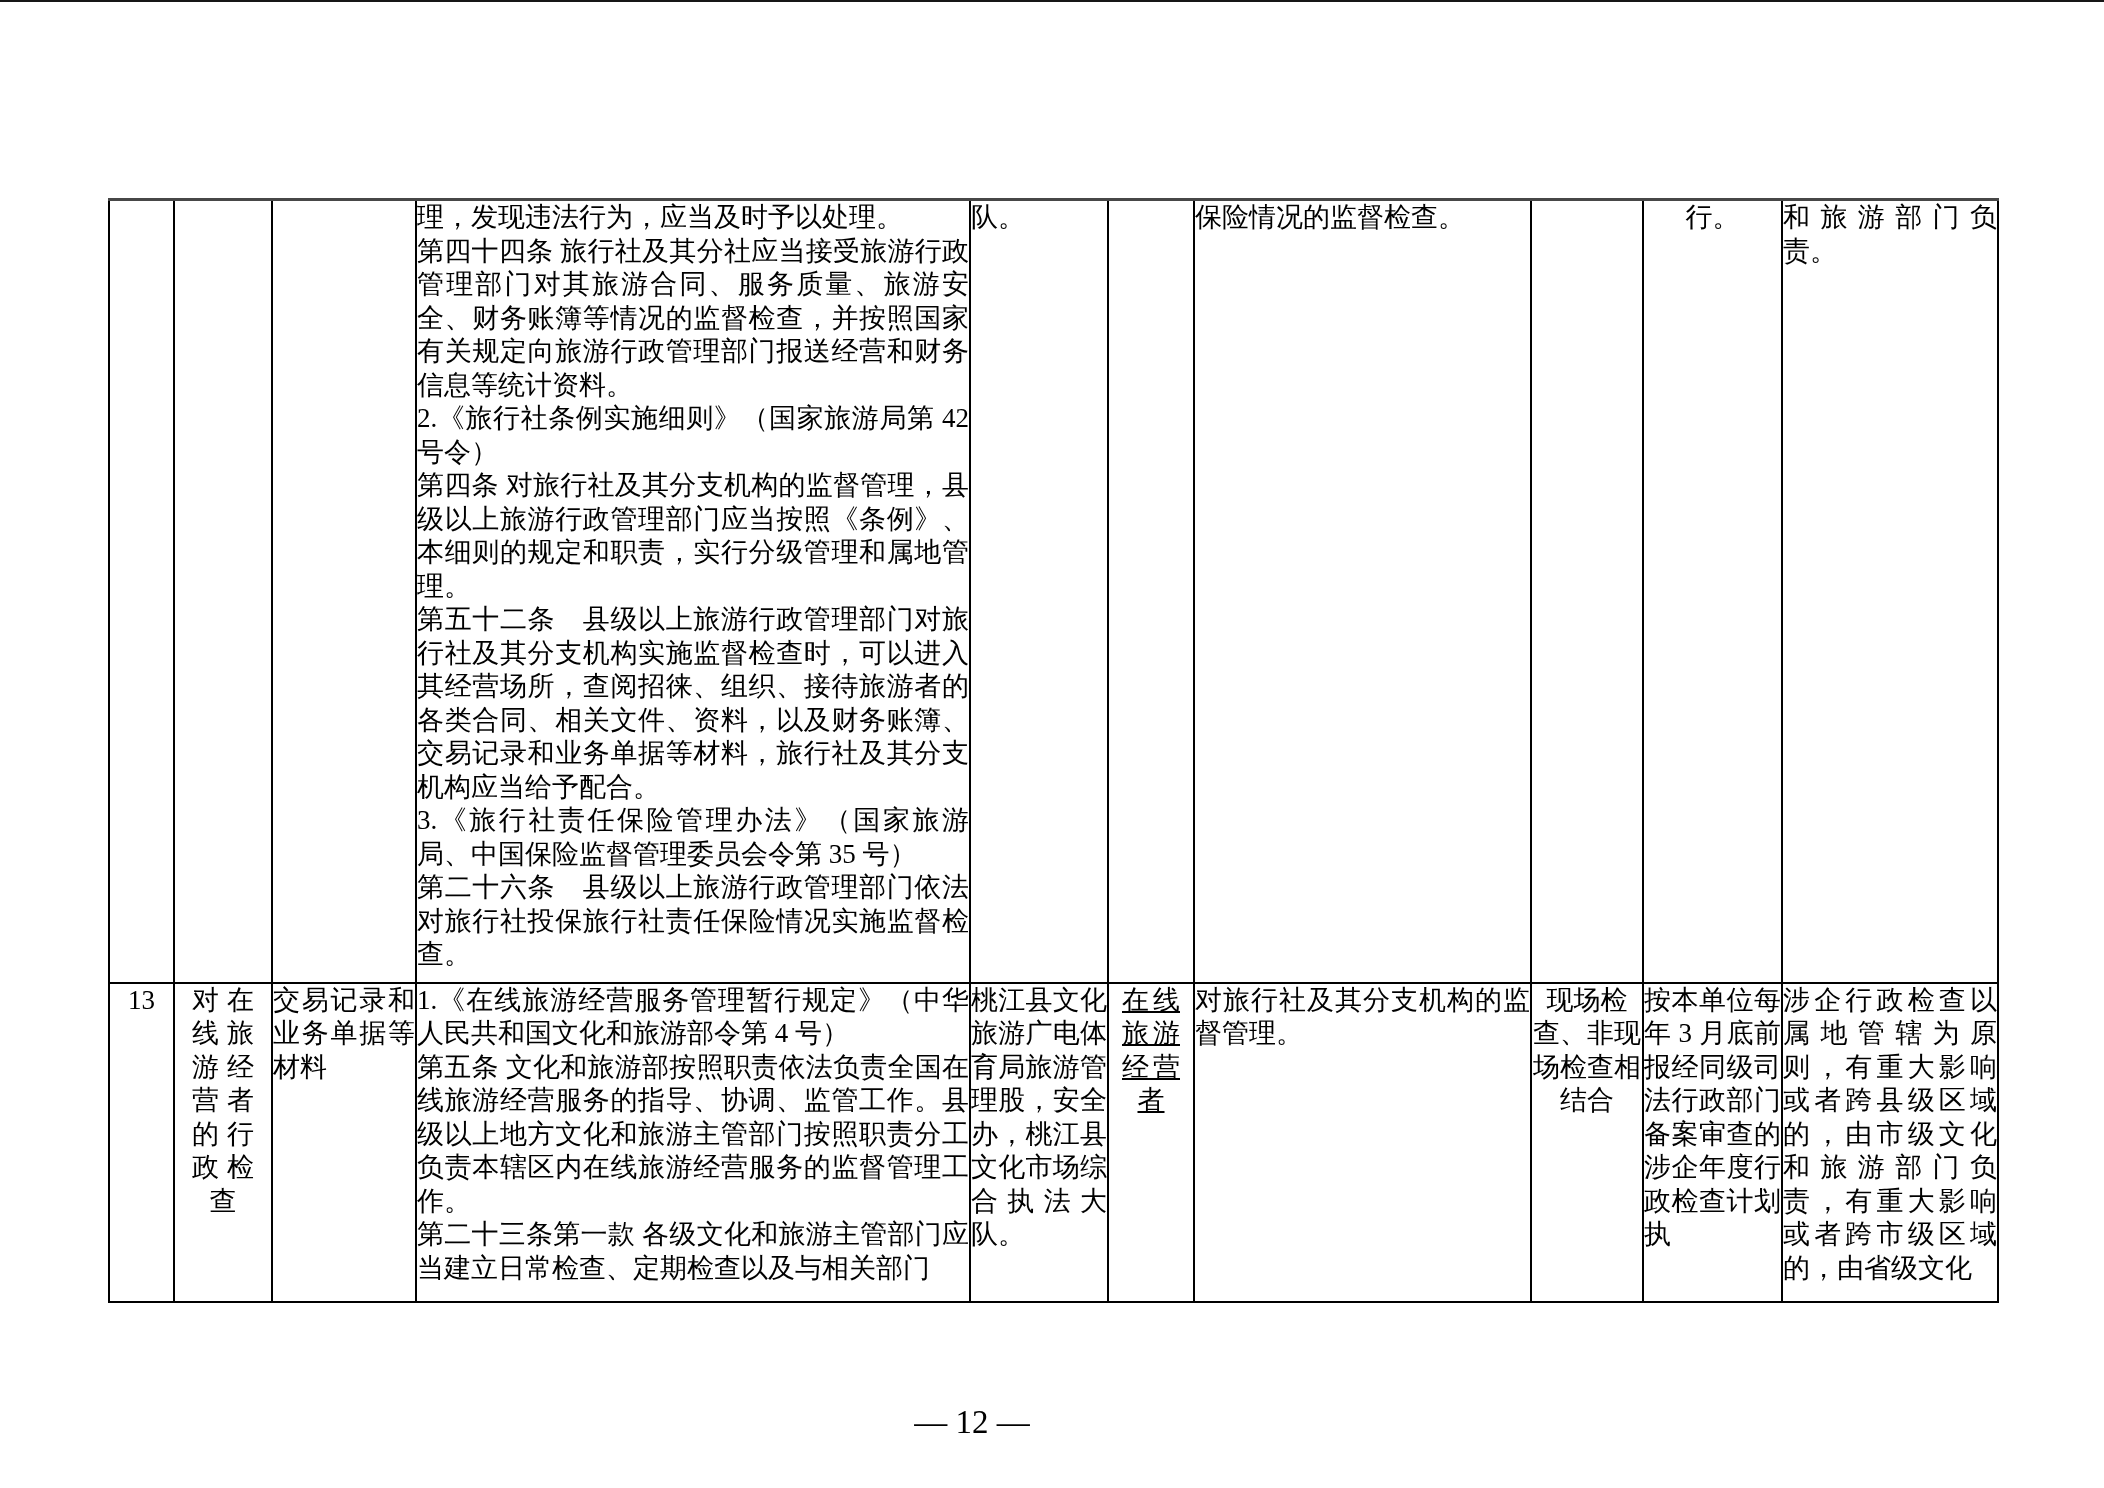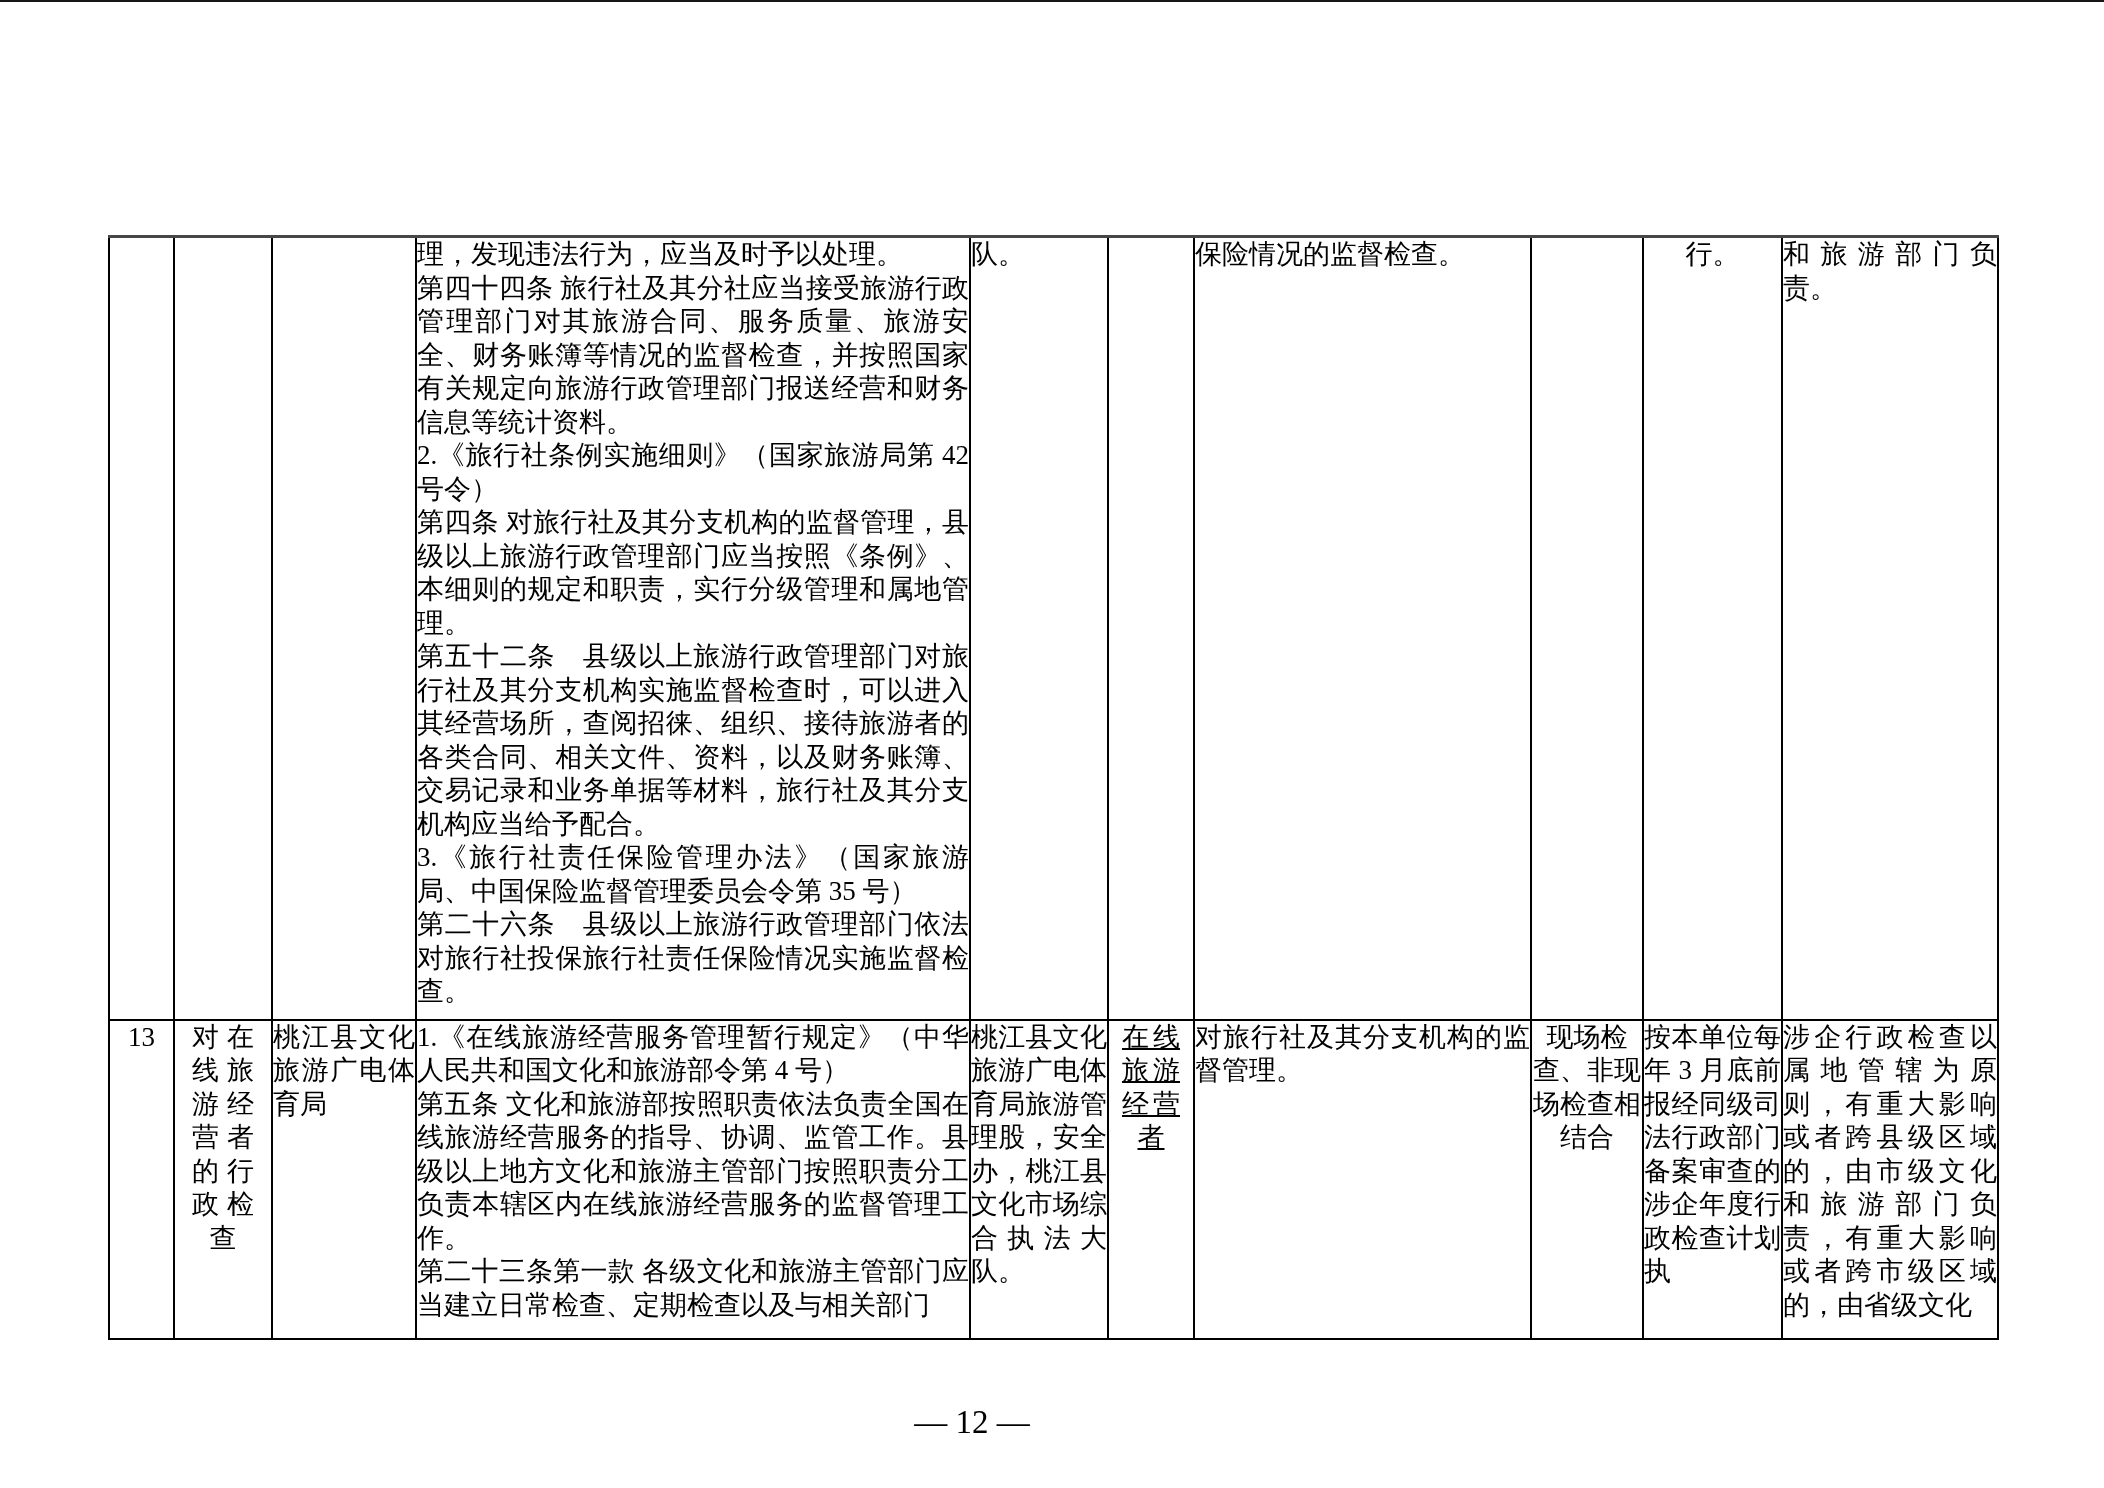--- a/index.html
+++ b/index.html
@@ -15,21 +15,20 @@
     position: absolute; top: 0; left: 0;
     width: 2104px; height: 2px;
     background: #161616;
   }
   table.doc-table {
     position: absolute; left: 108px; top: 198px;
     width: 1889px;
     border-collapse: collapse;
     table-layout: fixed;
     border-top: 3px solid #474747;
-    margin-top: 37px;
   }
   table.doc-table td {
     border: 2px solid #000;
     font-size: 27px;
     line-height: 33.5px;
     vertical-align: top;
     padding: 0;
     overflow: hidden;
     word-break: normal;
     line-break: strict;
@@ -122,21 +121,21 @@
     <td class="c-content">保险情况的监督检查。</td>
     <td class="c-method"></td>
     <td class="c-plan-cont">行。</td>
     <td class="c-remark">和旅游部门负责。</td>
   </tr>
   <tr class="row-13">
     <td class="c-seq">13</td>
     <td class="c-item">
           <div class="vblock">对在线旅游经营者的行政检查</div>
         </td>
-    <td class="c-dept">桃江县文化旅游广电体育局</td>
+    <td class="c-dept">交易记录和业务单据等材料</td>
     <td class="c-legal">1.《在线旅游经营服务管理暂行规定》（中华人民共和国文化和旅游部令第 4 号）
 第五条 文化和旅游部按照职责依法负责全国在线旅游经营服务的指导、协调、监管工作。县级以上地方文化和旅游主管部门按照职责分工负责本辖区内在线旅游经营服务的监督管理工作。
 第二十三条第一款 各级文化和旅游主管部门应当建立日常检查、定期检查以及与相关部门</td>
     <td class="c-impl">桃江县文化旅游广电体育局旅游管理股，安全办，桃江县文化市场综合执法大队。</td>
     <td class="c-target">
           <div class="vblock">在线旅游经营者</div>
         </td>
     <td class="c-content">对旅行社及其分支机构的监督管理。</td>
     <td class="c-method">现场检查、非现场检查相结合</td>
     <td class="c-plan">按本单位每年 3 月底前报经同级司法行政部门备案审查的涉企年度行政检查计划执</td>

